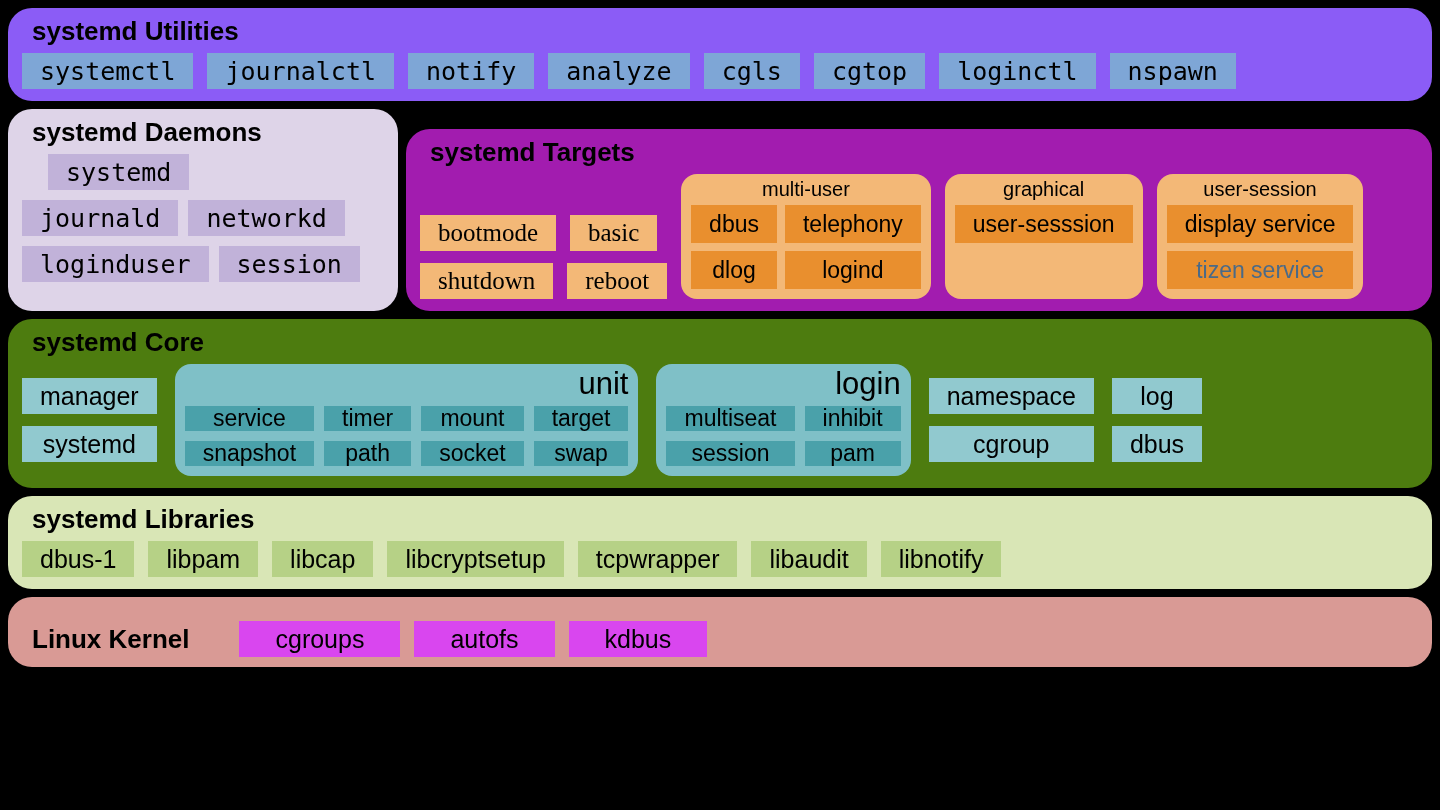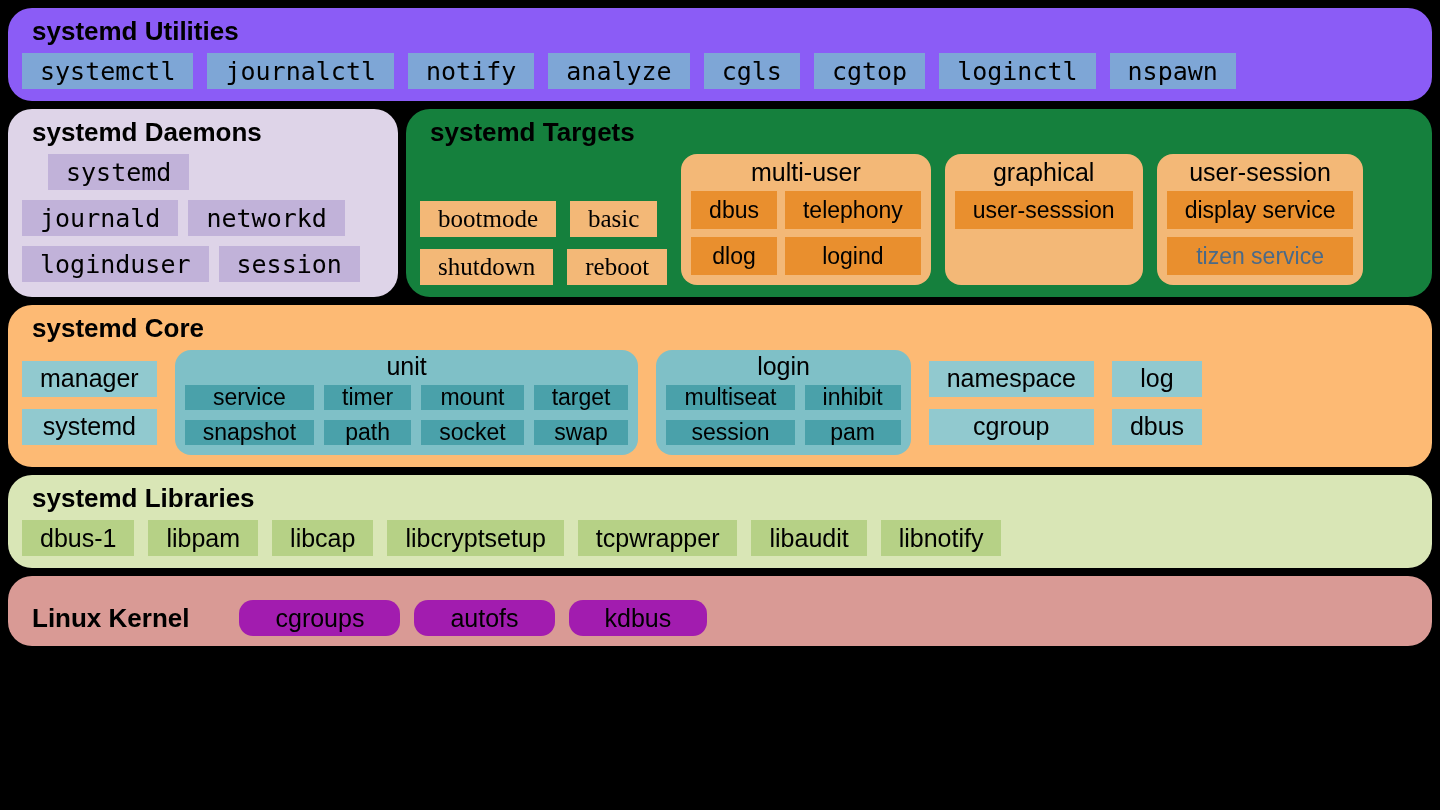--- a/index.html
+++ b/index.html
@@ -45,63 +45,64 @@
     border-radius: 24px;
     padding: 6px 14px 12px 14px;
     width: 390px;
     flex: none;
   }
   .daemons .chip { background: #c1b2d9; }
   .daemons-grid { display:flex; flex-direction:column; gap:10px; }
   .daemons-row { display:flex; gap:10px; }
 
   .targets {
-    background: #15803d;
+    background: #a21caf;
     border-radius: 24px;
     padding: 6px 14px 12px 14px;
     flex: 1;
+    margin-top: 20px;
   }
   .targets .chip { background: #f3b877; }
   .targets-body { display:flex; gap:14px; align-items:flex-end; }
   .t-simple { display:flex; flex-direction:column; gap:12px;font-family:Liberation Serif, serif; }
   .t-simple-row { display:flex; gap:14px; }
   .t-group {
     background: #f3b877;
     border-radius: 16px;
     padding: 4px 10px 10px 10px;
   }
-  .t-group-title { text-align:center; font-size:25px; padding-bottom:4px; }
+  .t-group-title { text-align:center; font-size:20px; padding-bottom:4px; }
   .t-group .grid { display:grid; gap:8px; }
   .t-group .chip { background: #e98f2e; height:38px; font-size:23px; }
   .muted { color:#4a6a88; }
 
   
-  .core { background: #fdba74; }
+  .core { background: #4d7c0f; }
   .core-body { display:flex; gap:18px; align-items:stretch; }
   .core-left, .core-right { display:grid; grid-template-columns:1fr; gap:12px; align-content:center; }
   .core .chip { background: #91c9cf; }
   .core-group {
     background: #7fc0c7;
     border-radius: 16px;
     padding: 2px 10px 10px 10px;
   }
-  .core-group-title { text-align:center; font-size:25px; padding:0 0 4px 0; }
+  .core-group-title { text-align:right; font-size:31px; padding:0 0 4px 0; }
   .core-group .grid { display:grid; gap:10px; }
   .core-group .chip { background: #4aa1aa; height:25px; font-size:23px; }
   .core-right2 { display:grid; grid-template-columns:auto auto; gap:12px 18px; align-content:center; }
 
   
   .libs { background: #d9e6b6; }
   .libs .chip { background: #b6d186; }
 
   
   .kernel { background: #d99a95; padding-top:24px; padding-bottom:10px; display:flex; align-items:center; gap:40px;}
   .kernel .section-title { padding:0 10px; }
   .kernel .chips { }
-  .kernel .chip { background: #a21caf; padding:0 36px;border-radius:14px; }
+  .kernel .chip { background: #d946ef; padding:0 36px; }
 </style>
 </head>
 <body>
 
 <div class="section utilities">
   <div class="section-title">systemd Utilities</div>
   <div class="chips" id="util-chips">
       <span class="chip mono">systemctl</span>
       <span class="chip mono">journalctl</span>
       <span class="chip mono">notify</span>

